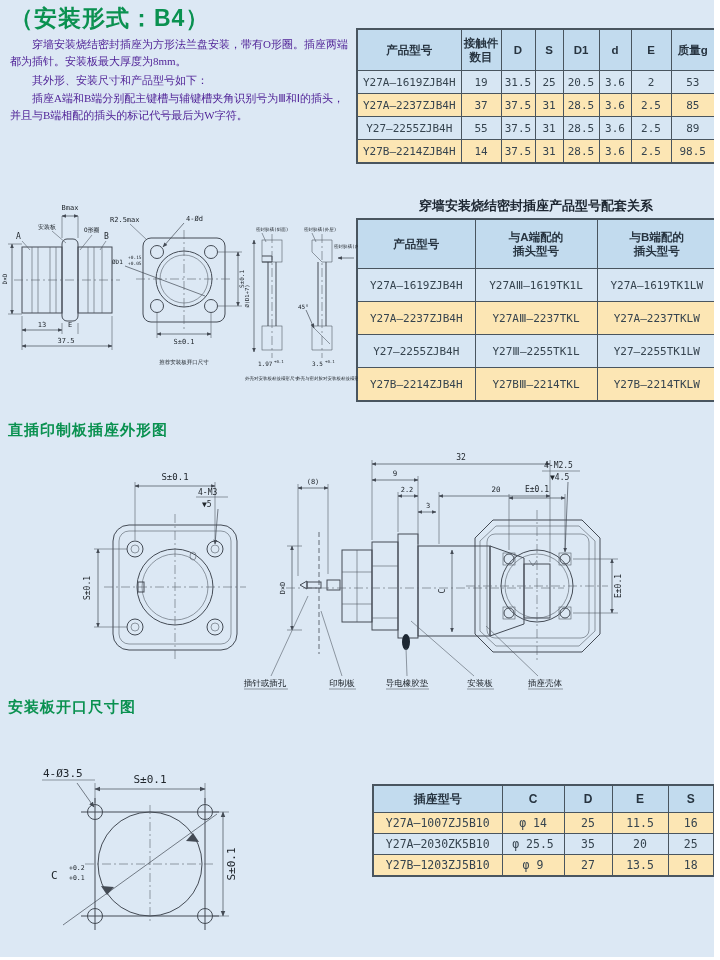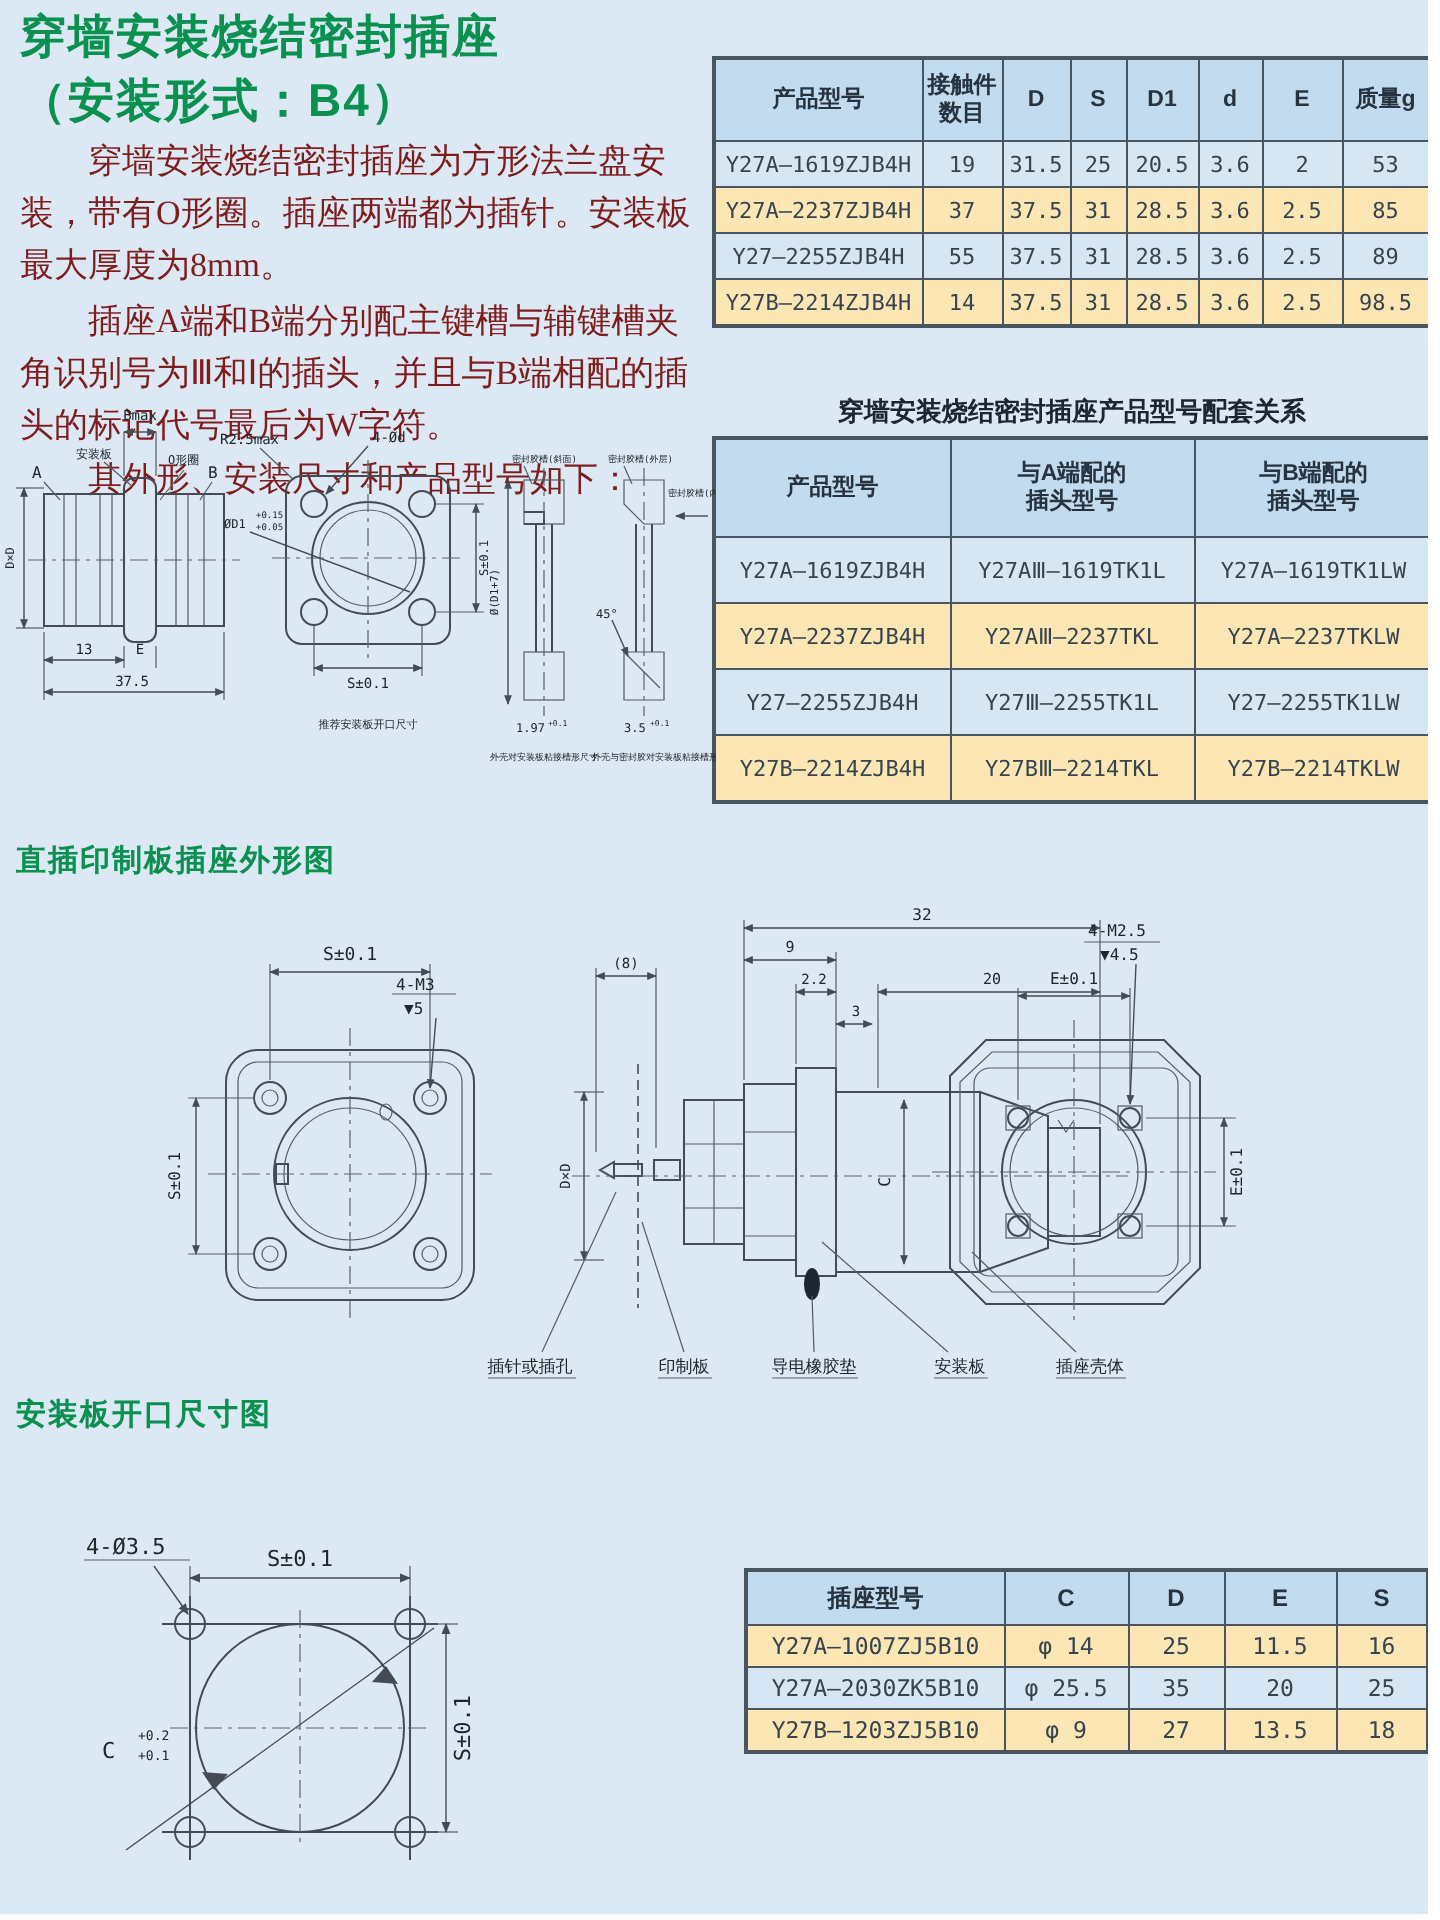--- a/index.html
+++ b/index.html
@@ -3,21 +3,21 @@
 <meta charset="utf-8">
 <style>
   html,body{margin:0;padding:0;}
   body{width:720px;height:960px;font-family:"Liberation Sans",sans-serif;}
   .page{position:relative;width:720px;height:960px;background:#dce8f4;overflow:hidden;}
   .edge-right{position:absolute;right:0;top:0;width:6px;height:960px;background:#ffffff;}
   .edge-bottom{position:absolute;left:0;bottom:0;width:720px;height:3px;background:#ffffff;}
 
   .intro{position:absolute;left:10px;top:2px;width:344px;}
   .h-green-big{font-size:23px;font-weight:bold;color:#0a9150;letter-spacing:1px;line-height:1.4;font-family:"Liberation Sans",sans-serif;}
-  .intro p{margin:2px 0 0 0;font-family:"Liberation Serif",serif;font-size:17px;color:#7f1d1d;line-height:1.52;text-indent:2em;}
+  .intro p{margin:2px 0 0 0;font-family:"Liberation Serif",serif;font-size:11px;color:#4c1d95;line-height:1.52;text-indent:2em;}
 
   .tbl{border-collapse:collapse;table-layout:fixed;background:#dce8f4;}
   .tbl th,.tbl td{border:1px solid #49555f;text-align:center;overflow:hidden;}
   .tbl{border:2px solid #49555f;padding-left:44px;}
   .tbl th{background:#c2dbee;font-weight:bold;color:#273440;white-space:pre-line;font-size:11.5px;line-height:1.25;padding:2px 0;}
   .tbl td{font-family:"DejaVu Sans Mono","Liberation Mono",monospace;font-size:11px;color:#36444f;padding:0;}
   .blue-first tbody tr:nth-child(odd) td{background:#d7e6f3;}
   .blue-first tbody tr:nth-child(even) td{background:#fce6b4;}
   .tan-first tbody tr:nth-child(odd) td{background:#fce6b4;}
   .tan-first tbody tr:nth-child(even) td{background:#d7e6f3;}
@@ -53,25 +53,24 @@
   .dim{stroke:#444b55;stroke-width:0.7;fill:none;}
   .cl{stroke:#5a626c;stroke-width:0.6;fill:none;stroke-dasharray:9 3 2 3;}
   .dash{stroke:#444b55;stroke-width:0.8;fill:none;stroke-dasharray:5 3;}
 </style>
 </head>
 <body>
 
 <div class="page">
 
   <section class="intro">
-    <div class="h-green-big">穿墙安装烧结密封插座</div>
     <div class="h-green-big">（安装形式：B4）</div>
     <p>穿墙安装烧结密封插座为方形法兰盘安装，带有O形圈。插座两端都为插针。安装板最大厚度为8mm。</p>
+    <p>其外形、安装尺寸和产品型号如下：</p>
     <p>插座A端和B端分别配主键槽与辅键槽夹角识别号为Ⅲ和Ⅰ的插头，并且与B端相配的插头的标记代号最后为W字符。</p>
-    <p>其外形、安装尺寸和产品型号如下：</p>
   </section>
 
   <div id="spec-table-wrap">
     <table id="spec-table" class="tbl blue-first">
       <colgroup>
         <col style="width:104px">
           <col style="width:40px">
           <col style="width:34px">
           <col style="width:28px">
         <col style="width:36px">

